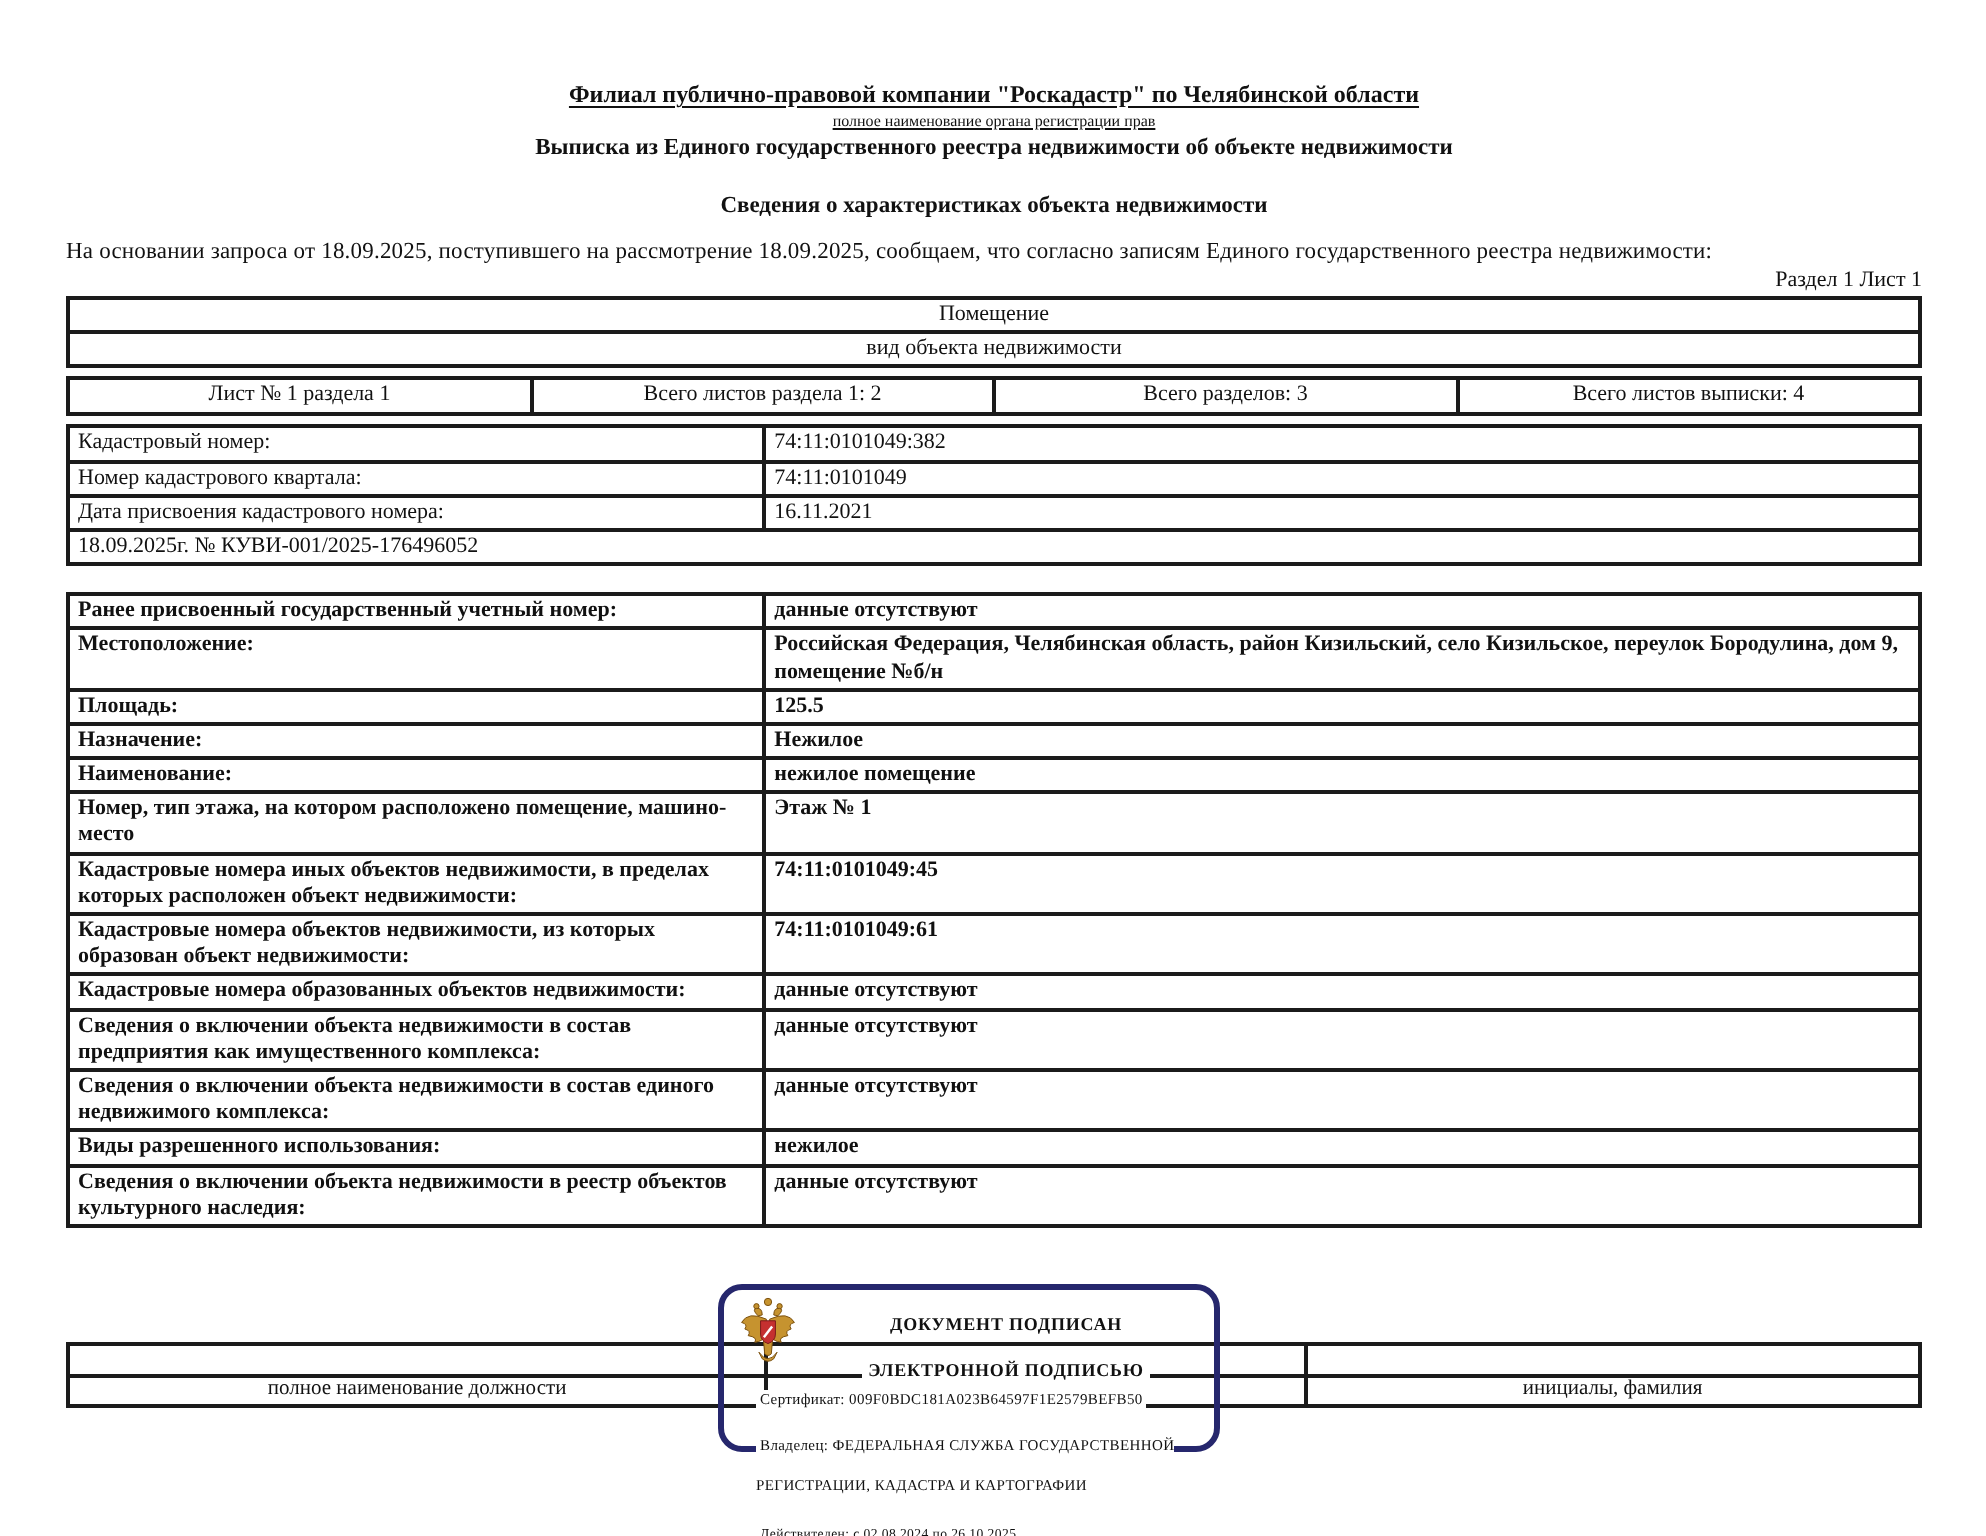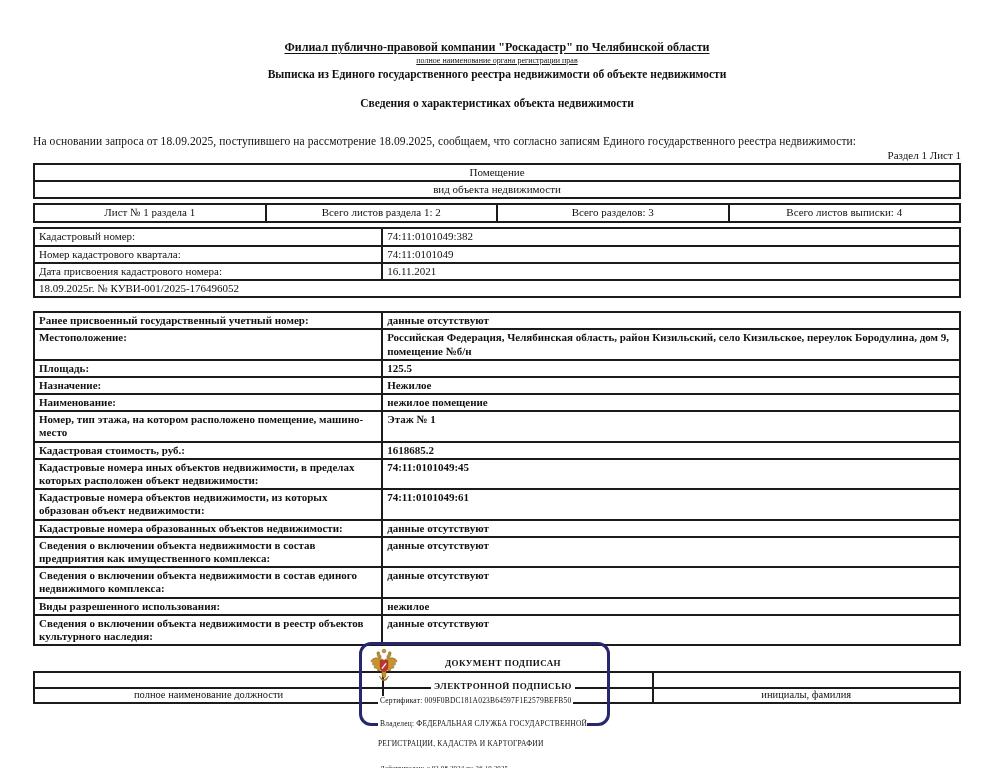--- a/index.html
+++ b/index.html
@@ -10,21 +10,21 @@
     color:#111;
   }
   .page { position:relative; width:993px; height:768px; overflow:hidden; background:#fff; }
   .content { padding:40px 32px 0 33px; }
 
   .center { text-align:center; }
   .org-name { font-size:12px; font-weight:bold; text-decoration:underline; text-underline-offset:2px; }
   .org-caption { font-size:8px; margin-top:1px;text-decoration:underline; }
   .doc-title { font-size:11.5px; font-weight:bold; margin-top:3px; }
   .section-title { font-size:11.5px; font-weight:bold; margin-top:17px; }
-  .request-line { font-size:11.5px; margin-top:26px; letter-spacing:0.1px; }
+  .request-line { font-size:11.5px; margin-top:11px; letter-spacing:0.1px; }
   .section-page { font-size:11px; text-align:right; margin-top:2px; }
 
   table { border-collapse:collapse; width:100%; table-layout:fixed; }
   td {
     border:2px solid #1b1b1b;
     font-size:11px;
     padding:1px 4px;
     vertical-align:top;
     line-height:1.2;
     overflow:hidden;
@@ -168,24 +168,20 @@
             <td>Наименование:</td>
             <td>нежилое помещение</td>
           </tr>
 
           <tr>
             <td>Номер, тип этажа, на котором расположено помещение, машино-место</td>
             <td>Этаж № 1</td>
           </tr>
 
 
-          <tr>
-            <td>Кадастровая стоимость, руб.:</td>
-            <td>1618685.2</td>
-          </tr>
 
           <tr>
             <td>Кадастровые номера иных объектов недвижимости, в пределах которых расположен объект недвижимости:</td>
             <td>74:11:0101049:45</td>
           </tr>
 
           <tr>
             <td>Кадастровые номера объектов недвижимости, из которых образован объект недвижимости:</td>
             <td>74:11:0101049:61</td>
           </tr>

